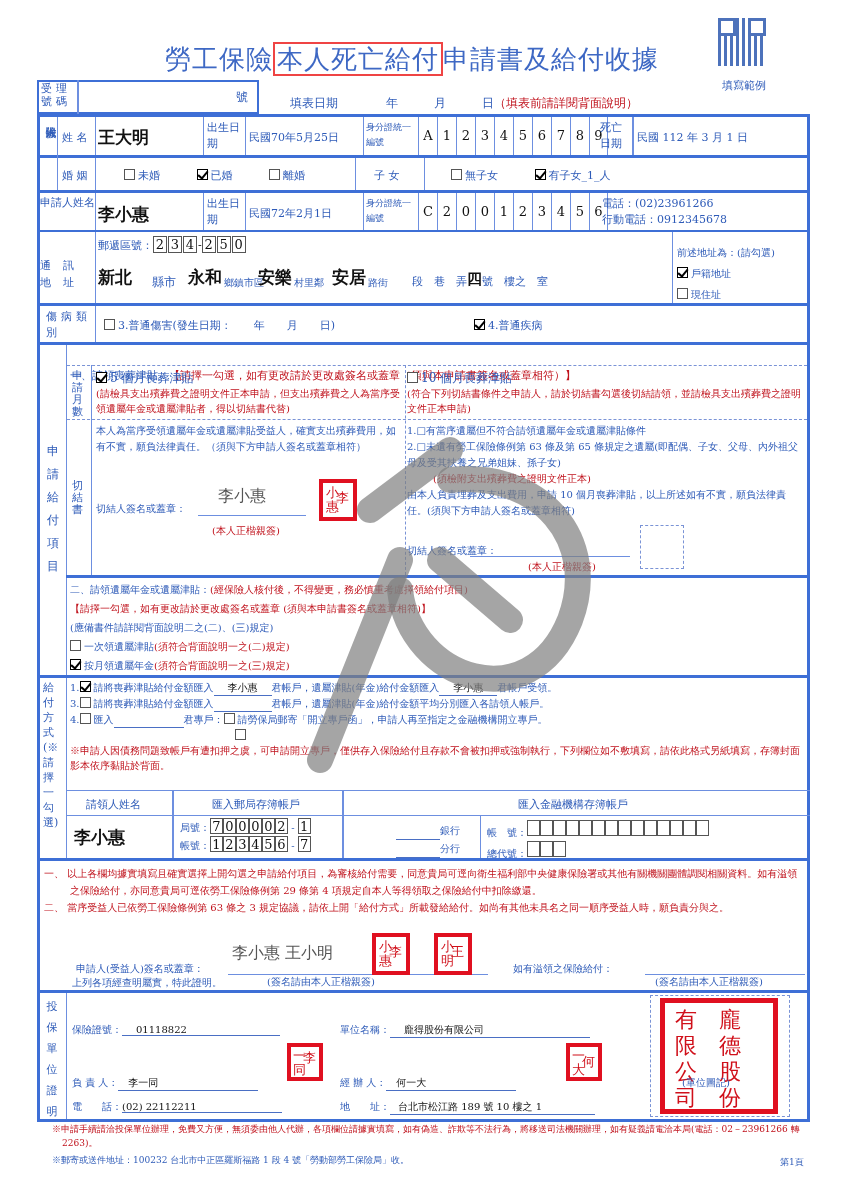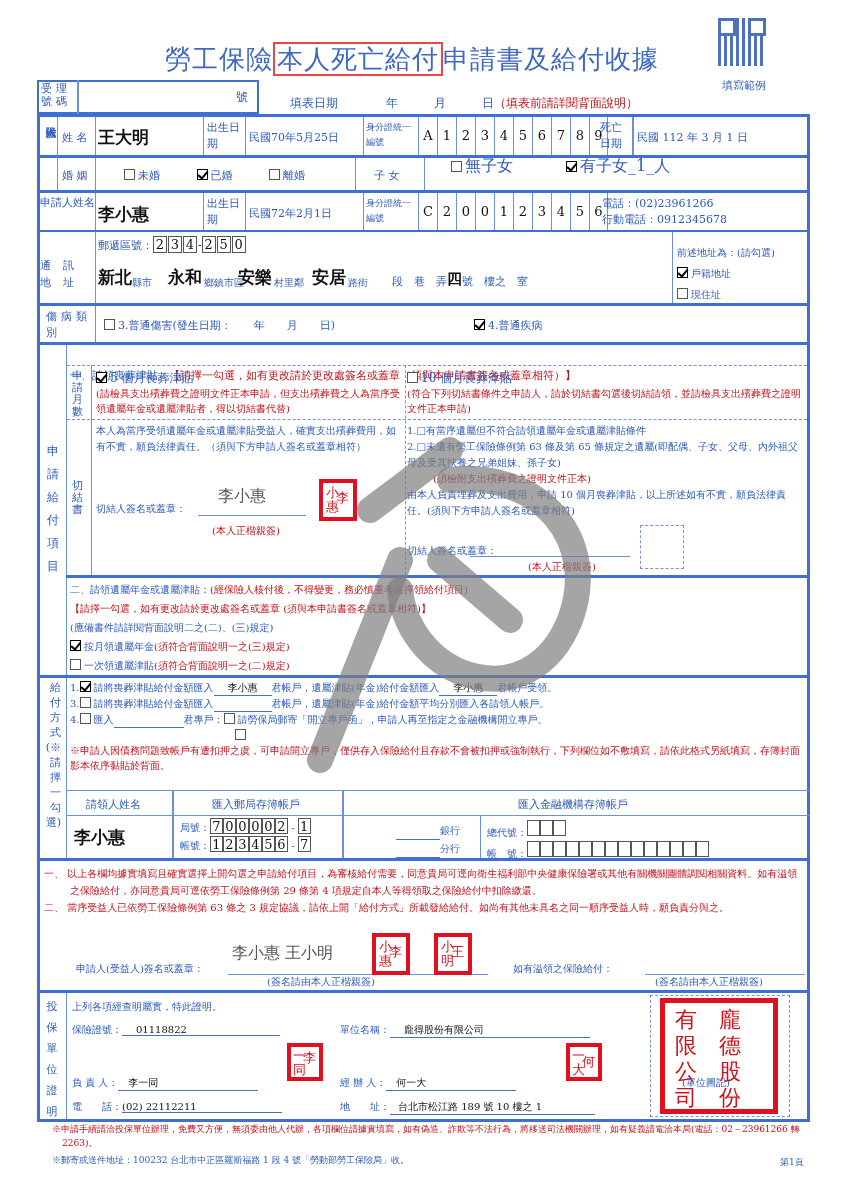--- a/index.html
+++ b/index.html
@@ -75,21 +75,21 @@
 <div class="abs" style="left:637px;top:130px;font-size:11px;white-space:nowrap">民國 112 年 3 月 1 日</div>
 
 <div class="abs" style="left:62px;top:168px;font-size:11px">婚 姻</div>
 <div class="abs" style="left:124px;top:168px;font-size:11px;white-space:nowrap">
 <span><i class="cb"></i><span>未婚</span></span>　　　
 <span><i class="cb on"></i><span>已婚</span></span>　　　
 <span><i class="cb"></i><span>離婚</span></span></div>
 <div class="thin" style="left:355px;top:158px;width:1px;height:32px"></div>
 <div class="abs" style="left:374px;top:168px;font-size:11px">子 女</div>
 <div class="thin" style="left:424px;top:158px;width:1px;height:32px"></div>
-<div class="abs" style="left:451px;top:156px;font-size:16px;white-space:nowrap">
+<div class="abs" style="left:451px;top:168px;font-size:11px;white-space:nowrap">
 <span><i class="cb"></i><span>無子女</span></span>　　　
 <span><i class="cb on"></i><span>有子女_1_人</span></span></div>
 
 <div class="line" style="left:37px;top:230px;width:773px;height:2px"></div>
 <div class="abs" style="left:40px;top:194px;width:55px;font-size:11px;line-height:17px">申請人姓名</div>
 <div class="thin" style="left:95px;top:193px;width:1px;height:37px"></div>
 <div class="abs big" style="left:98px;top:203px">李小惠</div>
 <div class="thin" style="left:203px;top:193px;width:1px;height:37px"></div>
 <div class="abs" style="left:207px;top:196px;width:34px;font-size:11px;line-height:16px">出生日期</div>
 <div class="thin" style="left:245px;top:193px;width:1px;height:37px"></div>
@@ -112,21 +112,21 @@
     <div>電話：(02)23961266</div>
     <div>行動電話：0912345678</div>
   </div>
 
 <div class="line" style="left:37px;top:303px;width:773px;height:3px"></div>
 <div class="abs" style="left:40px;top:257px;width:52px;font-size:11px;line-height:17px;letter-spacing:12px">通訊地址</div>
 <div class="thin" style="left:95px;top:232px;width:1px;height:71px"></div>
 <div class="abs" style="left:98px;top:236px;font-size:11px;white-space:nowrap"><span>郵遞區號：</span><span class="dig">2</span><span class="dig">3</span><span class="dig">4</span><span style="color:#111">-</span><span class="dig">2</span><span class="dig">5</span><span class="dig">0</span></div>
 <div class="abs" style="left:98px;top:266px;white-space:nowrap;display:flex;align-items:flex-end">
 <span class="big">新北</span>
-    <span style="font-size:10px;width:14px;line-height:13px;margin:0 22px 0 0">縣市</span>
+    <span style="font-size:12px;width:14px;line-height:13px;margin:0 22px 0 20px">縣市</span>
 <span class="big">永和</span>
     <span style="font-size:10px;width:22px;line-height:13px;margin:0 12px 0 2px">鄉鎮市區</span>
 <span class="big">安樂</span>
     <span style="font-size:10px;width:22px;line-height:13px;margin:0 16px 0 2px">村里鄰</span>
 <span class="big">安居</span>
     <span style="font-size:10px;width:14px;line-height:13px;margin:0 30px 0 2px">路街</span>
 <span style="font-size:11px">段　巷　弄</span>
     <span class="big" style="font-size:15px">四</span>
     <span style="font-size:11px">號　樓之　室</span>
   </div>
@@ -171,26 +171,26 @@
 <div class="abs" style="left:407px;top:544px;font-size:10px">切結人簽名或蓋章：</div>
 <div class="thin" style="left:470px;top:556px;width:160px;height:1px"></div>
 <div class="abs r" style="left:528px;top:560px;font-size:10px">(本人正楷親簽)</div>
 <div class="dash" style="left:640px;top:525px;width:44px;height:44px;border-width:1px"></div>
 
 <div class="line" style="left:66px;top:575px;width:744px;height:3px"></div>
 <div class="abs" style="left:70px;top:580px;font-size:10px;line-height:19px;white-space:nowrap">
 <div><span>二、請領遺屬年金或遺屬津貼：</span><span class="r">(經保險人核付後，不得變更，務必慎重考慮擇領給付項目)</span></div>
 <div class="r">【請擇一勾選，如有更改請於更改處簽名或蓋章 (須與本申請書簽名或蓋章相符)】</div>
 <div>(應備書件請詳閱背面說明二之(二)、(三)規定)</div>
+<div><i class="cb"></i><span>一次領遺屬津貼</span><span class="r">(須符合背面說明一之(二)規定)</span></div>
 <div><i class="cb on"></i><span>按月領遺屬年金</span><span class="r">(須符合背面說明一之(三)規定)</span></div>
-<div><i class="cb"></i><span>一次領遺屬津貼</span><span class="r">(須符合背面說明一之(二)規定)</span></div>
   </div>
 
 <div class="line" style="left:37px;top:675px;width:773px;height:3px"></div>
-<div class="abs" style="left:43px;top:680px;width:18px;font-size:11px;line-height:15px;text-align:right">給付方式(※請擇一勾選)</div>
+<div class="abs" style="left:43px;top:680px;width:18px;font-size:11px;line-height:15px;text-align:left">給付方式(※請擇一勾選)</div>
 <div class="abs" style="left:70px;top:680px;font-size:10px;line-height:15px;white-space:nowrap">
 <div>1.<i class="cb on"></i><span>請將喪葬津貼給付金額匯入</span><span class="u k" style="width:58px;text-align:center">李小惠</span><span>君帳戶，遺屬津貼(年金)給付金額匯入</span><span class="u k" style="width:58px;text-align:center">李小惠</span><span>君帳戶受領。</span></div>
 <div>3.<i class="cb"></i><span>請將喪葬津貼給付金額匯入</span><span class="u" style="width:58px">&nbsp;</span><span>君帳戶，遺屬津貼(年金)給付金額平均分別匯入各請領人帳戶。</span></div>
 <div>4.<i class="cb"></i><span>匯入</span><span class="u" style="width:70px">&nbsp;</span><span>君專戶：</span><i class="cb"></i><span>請勞保局郵寄「開立專戶函」，申請人再至指定之金融機構開立專戶。</span></div>
 <div style="padding-left:165px"><i class="cb"></i></div>
 <div class="r" style="white-space:normal;width:735px">※申請人因債務問題致帳戶有遭扣押之虞，可申請開立專戶，僅供存入保險給付且存款不會被扣押或強制執行，下列欄位如不敷填寫，請依此格式另紙填寫，存簿封面影本依序黏貼於背面。</div>
   </div>
 
 <div class="thin" style="left:66px;top:678px;width:1px;height:180px"></div>
 <div class="thin" style="left:67px;top:790px;width:743px;height:1px"></div>
@@ -204,43 +204,43 @@
 <div class="abs big" style="left:74px;top:826px">李小惠</div>
 <div class="abs" style="left:180px;top:818px;font-size:10px;line-height:17px;white-space:nowrap">
 <div><span>局號：</span><span class="digs">7</span><span class="digs">0</span><span class="digs">0</span><span class="digs">0</span><span class="digs">0</span><span class="digs">2</span> - <span class="digs">1</span></div>
 <div><span>帳號：</span><span class="digs">1</span><span class="digs">2</span><span class="digs">3</span><span class="digs">4</span><span class="digs">5</span><span class="digs">6</span> - <span class="digs">7</span></div>
   </div>
 <div class="abs" style="left:396px;top:822px;font-size:10px;line-height:17px">
     <div><span class="u" style="width:44px">&nbsp;</span><span>銀行</span></div>
     <div><span class="u" style="width:44px">&nbsp;</span><span>分行</span></div>
   </div>
 <div class="abs" style="left:487px;top:820px;font-size:10px;line-height:17px;white-space:nowrap">
+<div><span>帳　號：</span><span class="digs"></span><span class="digs"></span><span class="digs"></span><span class="digs"></span><span class="digs"></span><span class="digs"></span><span class="digs"></span><span class="digs"></span><span class="digs"></span><span class="digs"></span><span class="digs"></span><span class="digs"></span><span class="digs"></span><span class="digs"></span></div>
 <div><span>總代號：</span><span class="digs"></span><span class="digs"></span><span class="digs"></span></div>
-<div><span>帳　號：</span><span class="digs"></span><span class="digs"></span><span class="digs"></span><span class="digs"></span><span class="digs"></span><span class="digs"></span><span class="digs"></span><span class="digs"></span><span class="digs"></span><span class="digs"></span><span class="digs"></span><span class="digs"></span><span class="digs"></span><span class="digs"></span></div>
   </div>
 
 <div class="line" style="left:37px;top:858px;width:773px;height:3px"></div>
 <div class="abs r" style="left:44px;top:865px;width:760px;font-size:10px;line-height:17px">
     <div style="padding-left:26px;text-indent:-26px">一、 以上各欄均據實填寫且確實選擇上開勾選之申請給付項目，為審核給付需要，同意貴局可逕向衛生福利部中央健康保險署或其他有關機關團體調閱相關資料。如有溢領之保險給付，亦同意貴局可逕依勞工保險條例第 29 條第 4 項規定自本人等得領取之保險給付中扣除繳還。</div>
     <div style="padding-left:26px;text-indent:-26px">二、 當序受益人已依勞工保險條例第 63 條之 3 規定協議，請依上開「給付方式」所載發給給付。如尚有其他未具名之同一順序受益人時，願負責分與之。</div>
   </div>
 <div class="abs" style="left:76px;top:962px;font-size:10px">申請人(受益人)簽名或蓋章：</div>
 <div class="thin" style="left:228px;top:974px;width:260px;height:1px"></div>
 <div class="sig" style="left:232px;top:943px">李小惠 王小明</div>
 <div class="seal" style="left:372px;top:933px;width:38px;height:42px;padding:3px"><span>小</span><span style="position:absolute;right:4px;top:8px">李</span><br><span>惠</span></div>
 <div class="seal" style="left:434px;top:933px;width:38px;height:42px;padding:3px"><span>小</span><span style="position:absolute;right:4px;top:8px">王</span><br><span>明</span></div>
 <div class="abs" style="left:267px;top:975px;font-size:10px">(簽名請由本人正楷親簽)</div>
 <div class="abs" style="left:513px;top:962px;font-size:10px">如有溢領之保險給付：</div>
 <div class="thin" style="left:645px;top:974px;width:160px;height:1px"></div>
 <div class="abs" style="left:655px;top:975px;font-size:10px">(簽名請由本人正楷親簽)</div>
 
 <div class="line" style="left:37px;top:990px;width:773px;height:3px"></div>
 <div class="abs" style="left:44px;top:996px;width:16px;font-size:11px;line-height:21px;text-align:center">投保單位證明</div>
 <div class="thin" style="left:66px;top:993px;width:1px;height:126px"></div>
-<div class="abs" style="left:72px;top:1000px;font-size:10px">上列各項經查明屬實，特此證明。</div>
+<div class="abs" style="left:72px;top:976px;font-size:10px">上列各項經查明屬實，特此證明。</div>
 <div class="abs" style="left:72px;top:1023px;font-size:10px;white-space:nowrap"><span>保險證號：</span><span class="u k" style="width:158px;padding-left:14px">01118822</span></div>
 <div class="abs" style="left:340px;top:1023px;font-size:10px;white-space:nowrap"><span>單位名稱：</span><span class="u k" style="width:200px;padding-left:14px">龐得股份有限公司</span></div>
 <div class="abs" style="left:72px;top:1076px;font-size:10px;white-space:nowrap"><span>負 責 人：</span><span class="u k" style="width:140px;padding-left:10px">李一同</span></div>
 <div class="abs" style="left:340px;top:1076px;font-size:10px;white-space:nowrap"><span>經 辦 人：</span><span class="u k" style="width:130px;padding-left:10px">何一大</span></div>
 <div class="abs" style="left:72px;top:1100px;font-size:10px;white-space:nowrap"><span>電　　話：</span><span class="u k" style="width:160px">(02) 22112211</span></div>
 <div class="abs" style="left:340px;top:1100px;font-size:10px;white-space:nowrap"><span>地　　址：</span><span class="u k" style="width:205px;padding-left:8px">台北市松江路 189 號 10 樓之 1</span></div>
 <div class="seal" style="left:287px;top:1043px;width:36px;height:38px;padding:2px"><span>一</span><span style="position:absolute;right:3px;top:4px">李</span><br><span>同</span></div>
 <div class="seal" style="left:566px;top:1043px;width:36px;height:38px;padding:2px"><span>一</span><span style="position:absolute;right:3px;top:8px">何</span><br><span>大</span></div>
 <div class="dash" style="left:650px;top:995px;width:140px;height:122px;border-width:1px"></div>
 <div class="seal" style="left:660px;top:998px;width:118px;height:116px;border-width:5px;font-size:22px;line-height:26px;padding:4px 10px;display:grid;grid-template-columns:1fr 1fr;grid-auto-flow:column;grid-template-rows:repeat(4,26px)">

